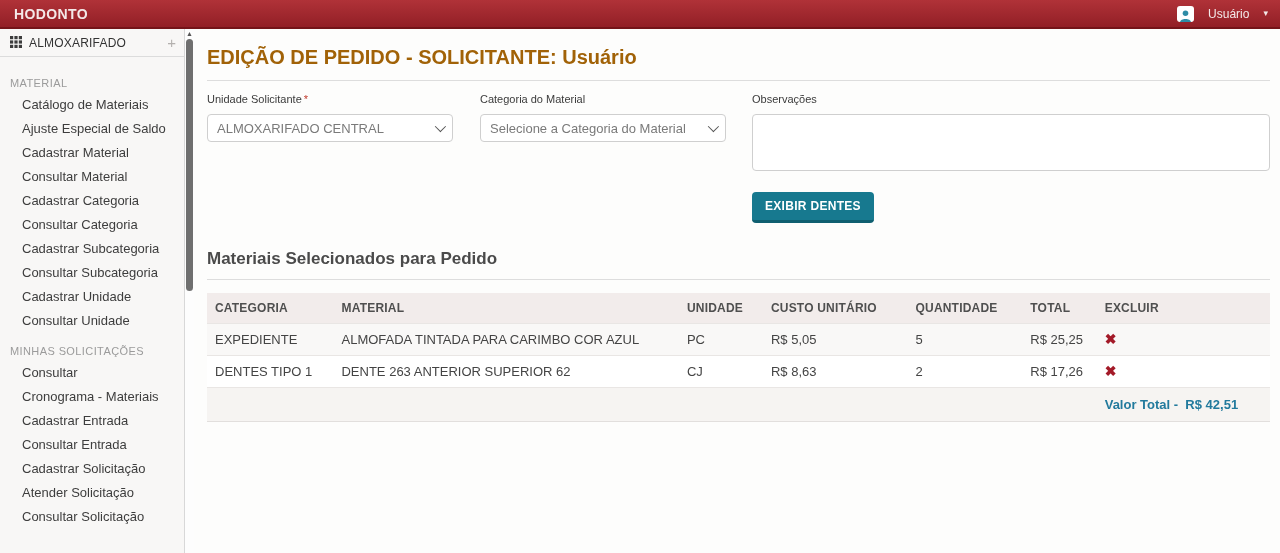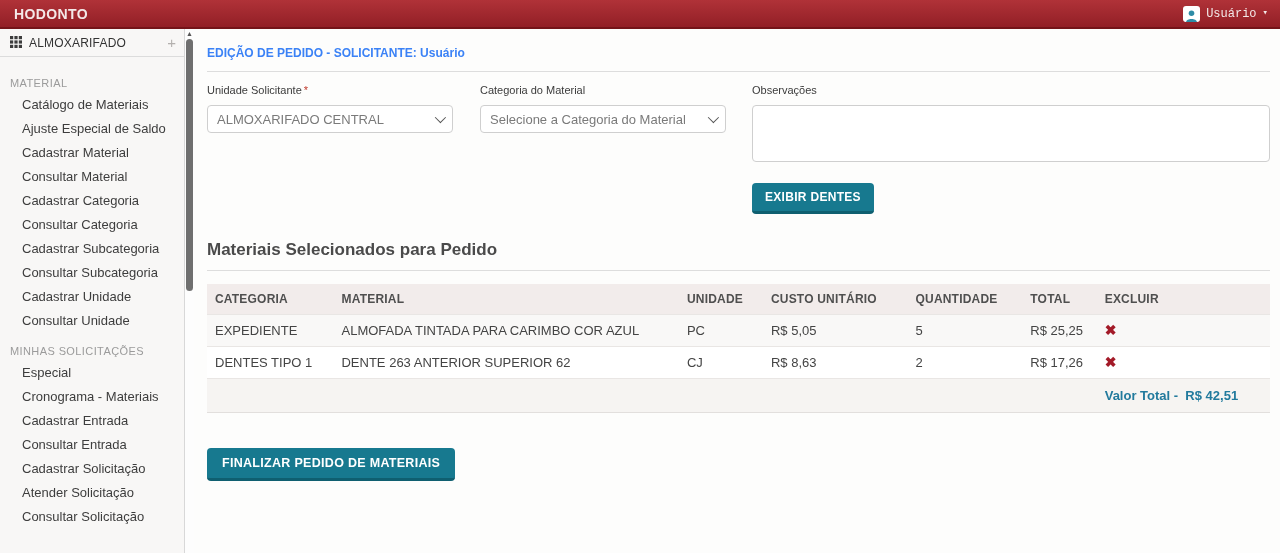--- a/index.html
+++ b/index.html
@@ -9,21 +9,21 @@
   }
   *{box-sizing:border-box;margin:0;padding:0;}
   html,body{width:1280px;height:553px;overflow:hidden;}
   body{font-family:"Liberation Sans",sans-serif;background:#fdfdfc;color:#3d3d3d;}
 
   
   .navbar{height:29px;background:linear-gradient(var(--navbar-red-top),var(--navbar-red-bottom));
     border-bottom:2px solid var(--navbar-border);display:flex;align-items:center;justify-content:space-between;
     padding:0 12px 0 14px;}
   .brand{color:#f4e8e8;font-size:14px;font-weight:bold;letter-spacing:.4px;}
-  .user-menu{display:flex;align-items:center;gap:6px;cursor:pointer;font-family:Liberation Mono, monospace;}
+  .user-menu{display:flex;align-items:center;gap:14px;cursor:pointer;}
   .user-icon-box{width:17px;height:16px;background:#fff;border-radius:3px;display:flex;align-items:flex-end;justify-content:center;overflow:hidden;}
   .user-label{color:#f3e9e9;font-size:12px;}
   .caret{color:#f3e9e9;font-size:9px;line-height:1;}
 
   
   .shell{display:flex;height:524px;}
   .sidebar{width:184px;background:#f8f7f6;flex:none;overflow:hidden;}
   .sidebar-header{height:28px;display:flex;align-items:center;gap:7px;padding:0 8px 0 10px;border-bottom:1px solid #dcdcdc;}
   .sidebar-title{font-size:12px;color:#333;letter-spacing:.2px;flex:1;}
   .plus-icon{color:#b3b0ae;font-size:15px;line-height:1;}
@@ -31,21 +31,21 @@
   .section-label.later{margin-top:12px;}
   .side-item{font-size:13px;color:#3d3d3d;height:24px;line-height:24px;padding-left:22px;cursor:pointer;white-space:nowrap;}
 
   
   .scroll-strip{width:10px;flex:none;background:#fdfdfd;border-left:1px solid #d8d8d8;position:relative;}
   .scroll-up{position:absolute;top:1px;left:0;width:9px;text-align:center;font-size:7px;color:#555;}
   .scroll-thumb{position:absolute;top:10px;left:1px;width:7px;height:252px;background:#6f6f6f;border-radius:4px;}
 
   
   .main{flex:1;padding:17px 10px 0 13px;overflow:hidden;}
-  .page-title{font-size:12px;font-weight:600;color:#3b82f6;padding-bottom:11px;border-bottom:1px solid #ddd;}
+  .page-title{font-size:20px;font-weight:600;color:#a16207;padding-bottom:11px;border-bottom:1px solid #ddd;}
   .form-row{display:flex;margin-top:12px;}
   .fcol1{width:246px;margin-right:27px;flex:none;}
   .fcol2{width:246px;margin-right:26px;flex:none;}
   .fcol3{flex:1;}
   .field-label{font-size:11px;color:#3b3b3b;margin-bottom:6px;height:15px;}
   .req{color:#c0392b;margin-left:2px;}
   .select-box{height:28px;border:1px solid #cfcfcf;border-radius:4px;background:#fff;display:flex;align-items:center;
     padding:0 9px;font-size:13px;color:#7a7a7a;cursor:pointer;justify-content:space-between;}
   .chev{width:8px;height:8px;border-right:1.5px solid #555;border-bottom:1.5px solid #555;transform:rotate(45deg) translateY(-2px);flex:none;}
   textarea.obs{width:100%;height:57px;border:1px solid #cfcfcf;border-radius:4px;resize:none;font-family:"Liberation Sans",sans-serif;font-size:13px;padding:5px 8px;background:#fff;outline:none;}
@@ -111,21 +111,21 @@
     <div class="side-item">Cadastrar Material</div>
     <div class="side-item">Consultar Material</div>
     <div class="side-item">Cadastrar Categoria</div>
     <div class="side-item">Consultar Categoria</div>
     <div class="side-item">Cadastrar Subcategoria</div>
     <div class="side-item">Consultar Subcategoria</div>
     <div class="side-item">Cadastrar Unidade</div>
     <div class="side-item">Consultar Unidade</div>
 
     <div class="section-label later">MINHAS SOLICITAÇÕES</div>
-    <div class="side-item">Especial</div>
+    <div class="side-item">Consultar</div>
     <div class="side-item">Cronograma - Materiais</div>
 
     <div class="side-item">Cadastrar Entrada</div>
     <div class="side-item">Consultar Entrada</div>
     <div class="side-item">Cadastrar Solicitação</div>
     <div class="side-item">Atender Solicitação</div>
     <div class="side-item">Consultar Solicitação</div>
   </div>
 
   <div class="scroll-strip">
@@ -200,15 +200,14 @@
           <td>
             <span class="total-text">
               <span>Valor Total -</span>&nbsp;
               <span>R$ 42,51</span>
             </span>
           </td>
         </tr>
       </tbody>
     </table>
 
-    <button class="btn btn-finalizar">FINALIZAR PEDIDO DE MATERIAIS</button>
   </div>
 </div>
 
 </body></html>

